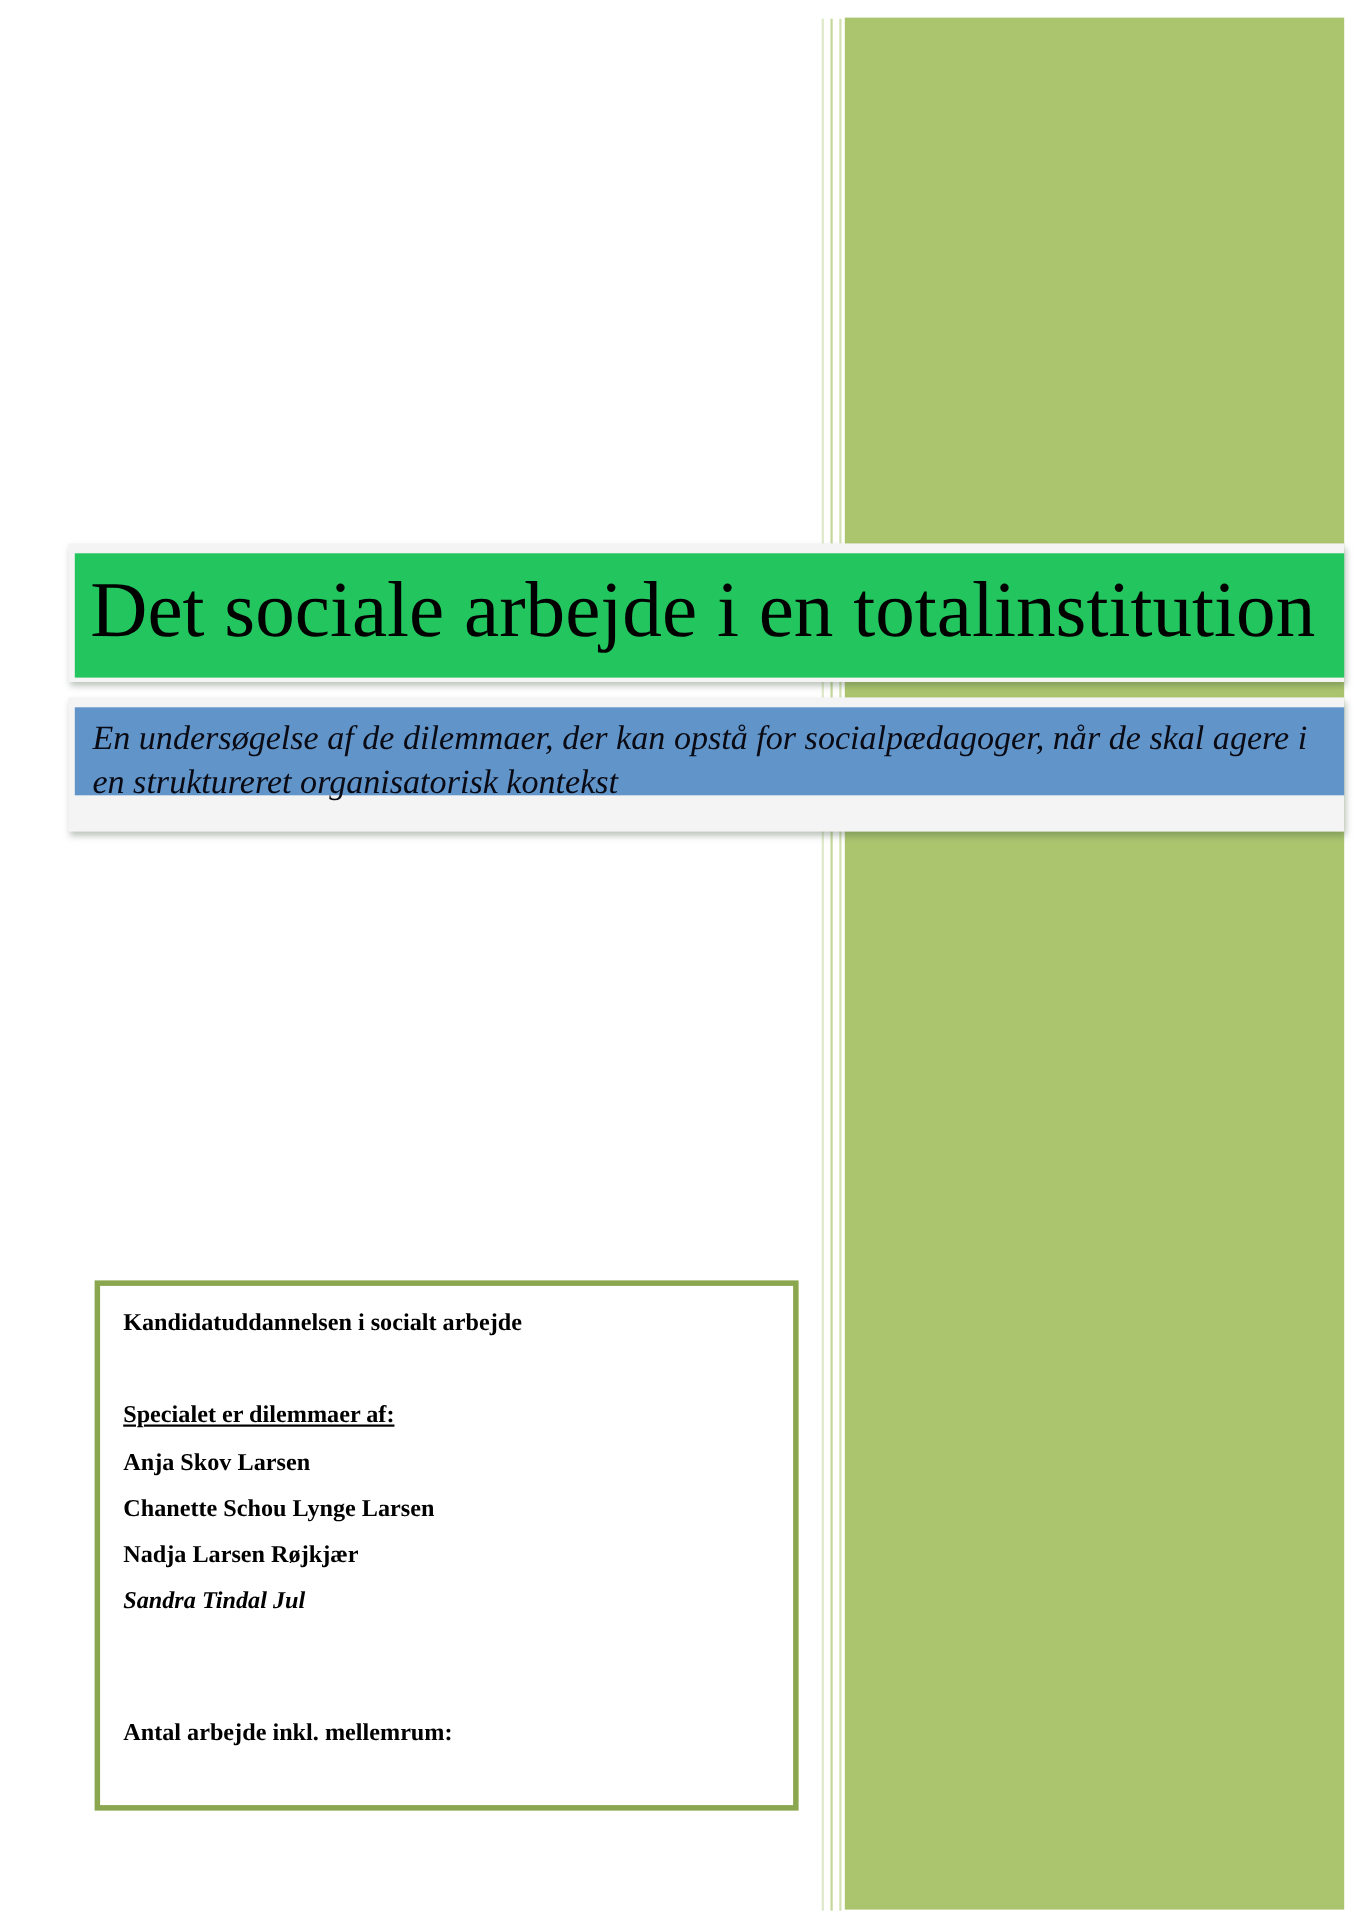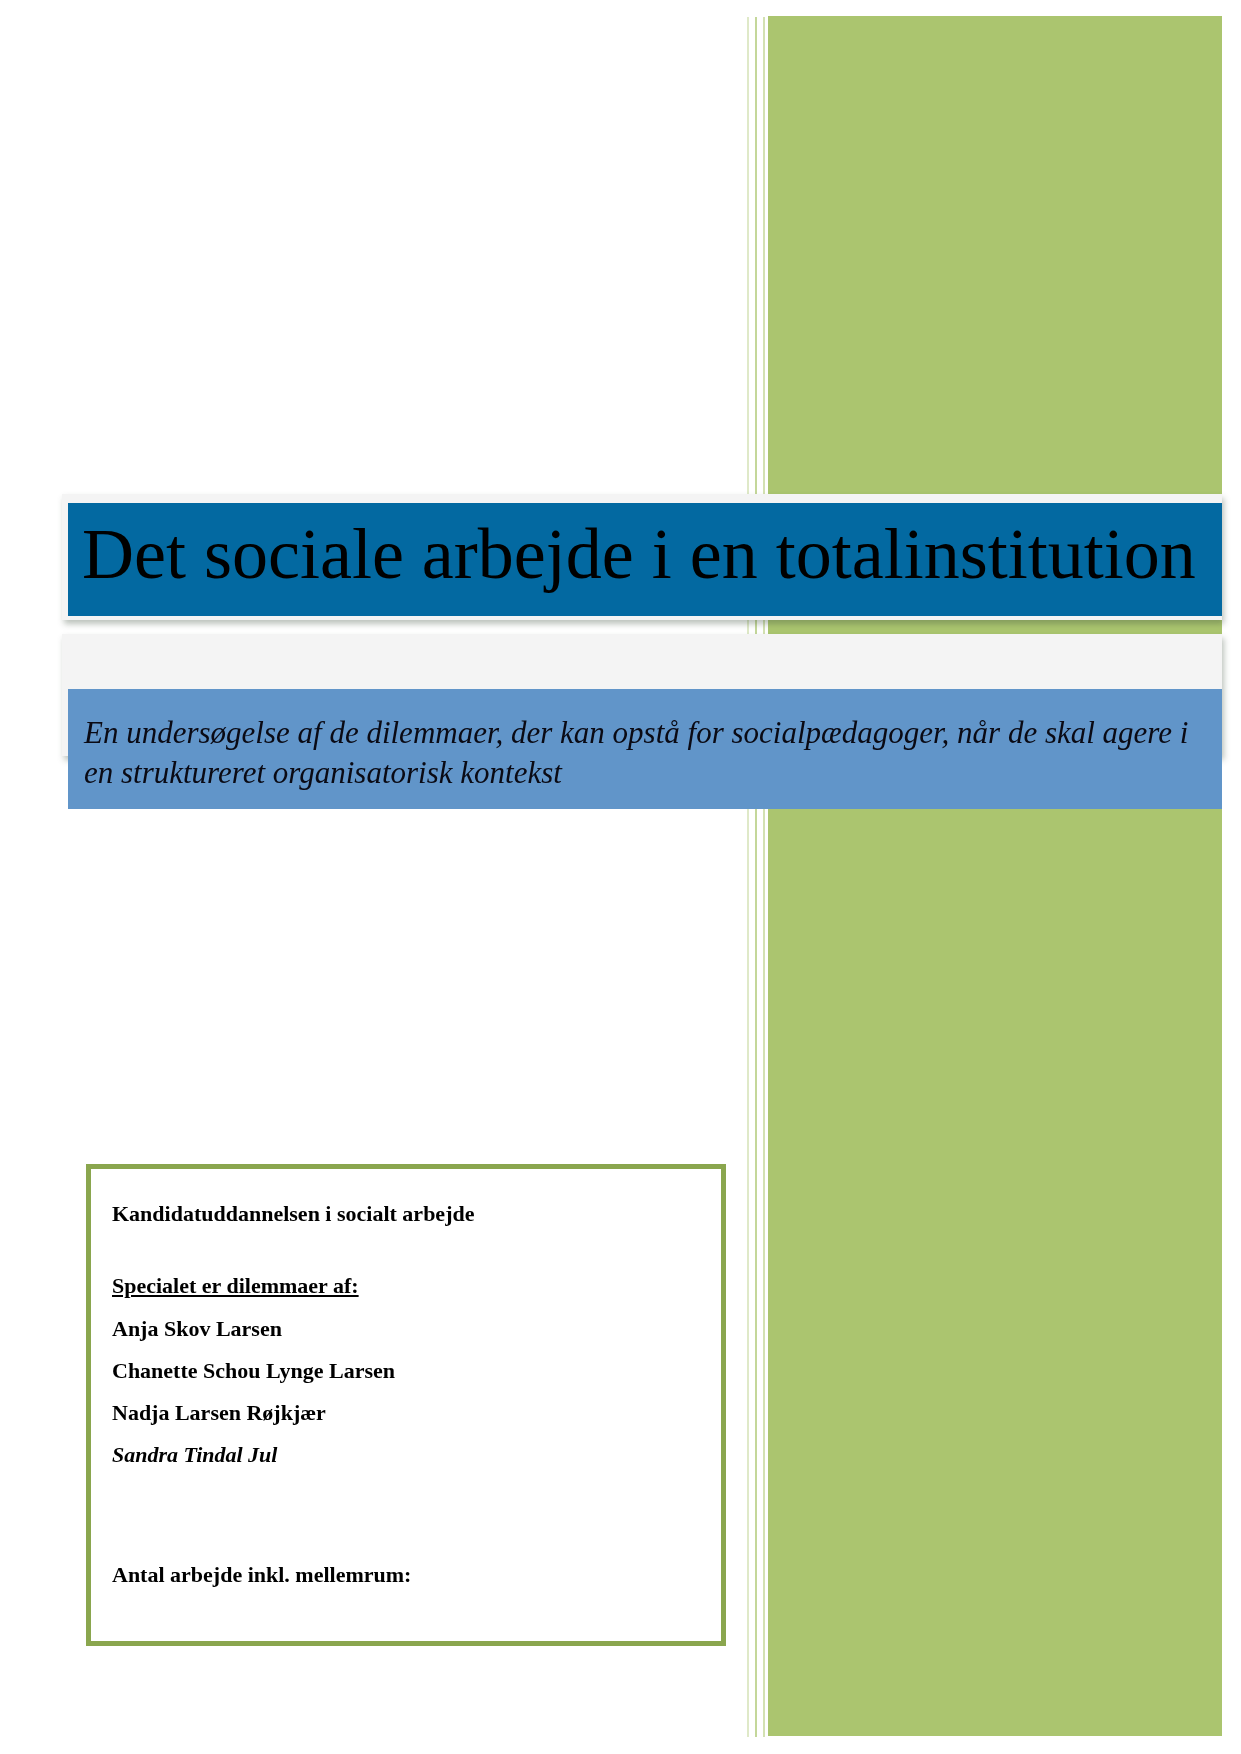--- a/index.html
+++ b/index.html
@@ -11,26 +11,26 @@
     .stripe { position: absolute; top: 17px; height: 1720px; width: 2px; }
     .green-col { position: absolute; left: 768px; top: 16px; width: 454px; height: 1720px; background: #ABC56F; }
     .frame {
       position: absolute; left: 62px; width: 1160px; background: #f4f4f4;
       box-shadow: 2px 4px 6px rgba(60,80,60,0.35);
     }
     .title-frame { top: 494px; height: 126px; }
     .sub-frame { top: 634px; height: 122px; }
     .title-band {
       position: absolute; left: 68px; top: 503px; width: 1154px; height: 113px;
-      background: #0369a1; box-sizing: border-box; padding: 14px 0 0 14px;
+      background: #22c55e; box-sizing: border-box; padding: 14px 0 0 14px;
     }
     .title-text { font-size: 72px; color: #000; line-height: 1.05; white-space: nowrap; }
     .sub-band {
-      position: absolute; left: 68px; top: 643px; width: 1154px; height: 120px;
-      background: #6195C9; box-sizing: border-box; padding: 24px 14px 0 16px; margin-top: 46px;
+      position: absolute; left: 68px; top: 643px; width: 1154px; height: 80px;
+      background: #6195C9; box-sizing: border-box; padding: 8px 14px 0 16px;
     }
     .sub-text { font-style: italic; font-size: 31px; line-height: 40px; color: #0a0a14; }
     .info-box {
       position: absolute; left: 86px; top: 1164px; width: 640px; height: 482px;
       border: 5px solid #8AA64E; box-sizing: border-box; background: #fff;
       padding: 22px 0 0 18px;
     }
     .info-line { font-weight: bold; font-size: 22px; color: #000; position: absolute; left: 21px; white-space: nowrap; }
     .underline { text-decoration: underline; }
   </style>
@@ -46,20 +46,20 @@
 <div class="title-band">
   <div class="title-text">Det sociale arbejde i en totalinstitution</div>
 </div>
 
 <div class="frame sub-frame"></div>
 <div class="sub-band">
   <div class="sub-text">En undersøgelse af de dilemmaer, der kan opstå for socialpædagoger, når de skal agere i en struktureret organisatorisk kontekst</div>
 </div>
 
 <div class="info-box">
-  <div class="info-line" style="top:20px;margin-top:12px;">Kandidatuddannelsen i socialt arbejde</div>
+  <div class="info-line" style="top:20px;">Kandidatuddannelsen i socialt arbejde</div>
   <div class="info-line underline" style="top:104px;">Specialet er dilemmaer af:</div>
   <div class="info-line" style="top:147px;">Anja Skov Larsen</div>
   <div class="info-line" style="top:189px;text-align:center;">Chanette Schou Lynge Larsen</div>
   <div class="info-line" style="top:231px;">Nadja Larsen Røjkjær</div>
   <div class="info-line" style="top:273px;font-style:italic;">Sandra Tindal Jul</div>
   <div class="info-line" style="top:393px;">Antal arbejde inkl. mellemrum:</div>
 </div>
 
 </body></html>

